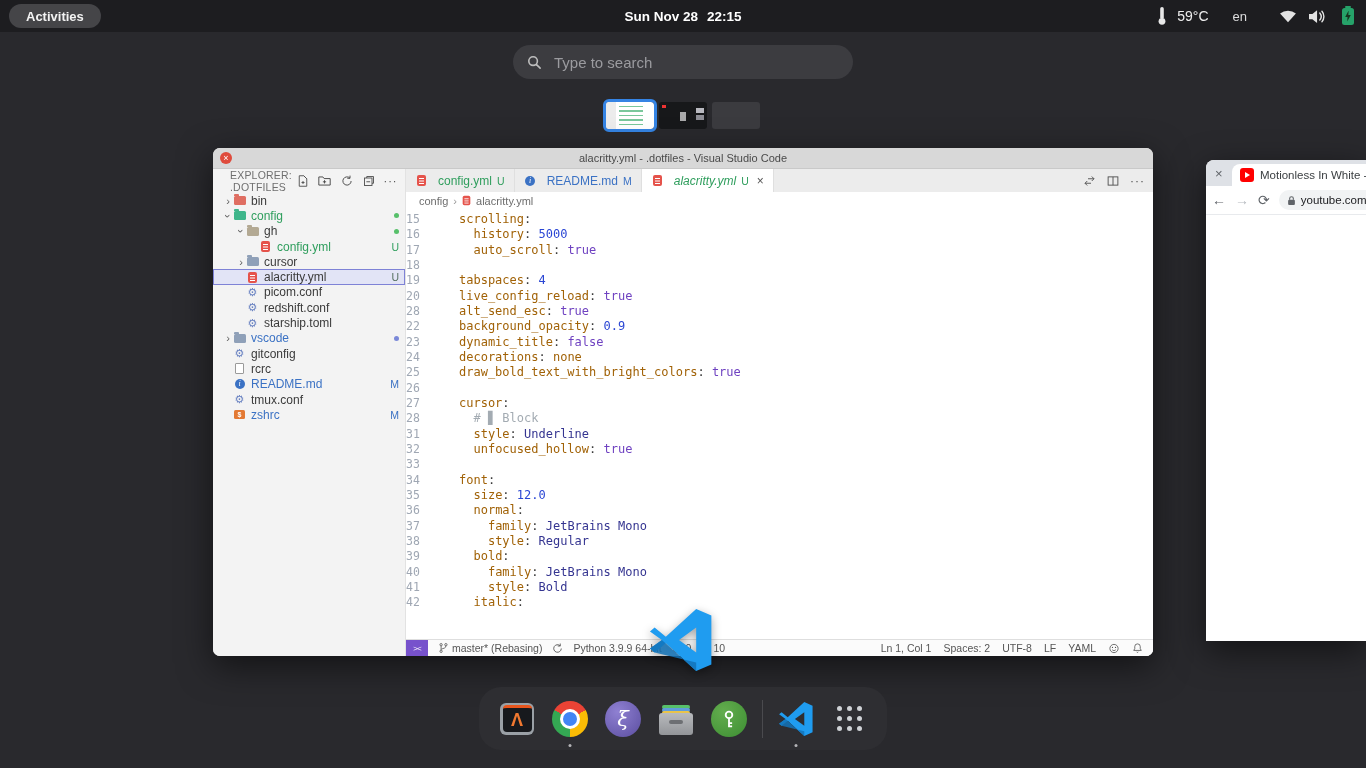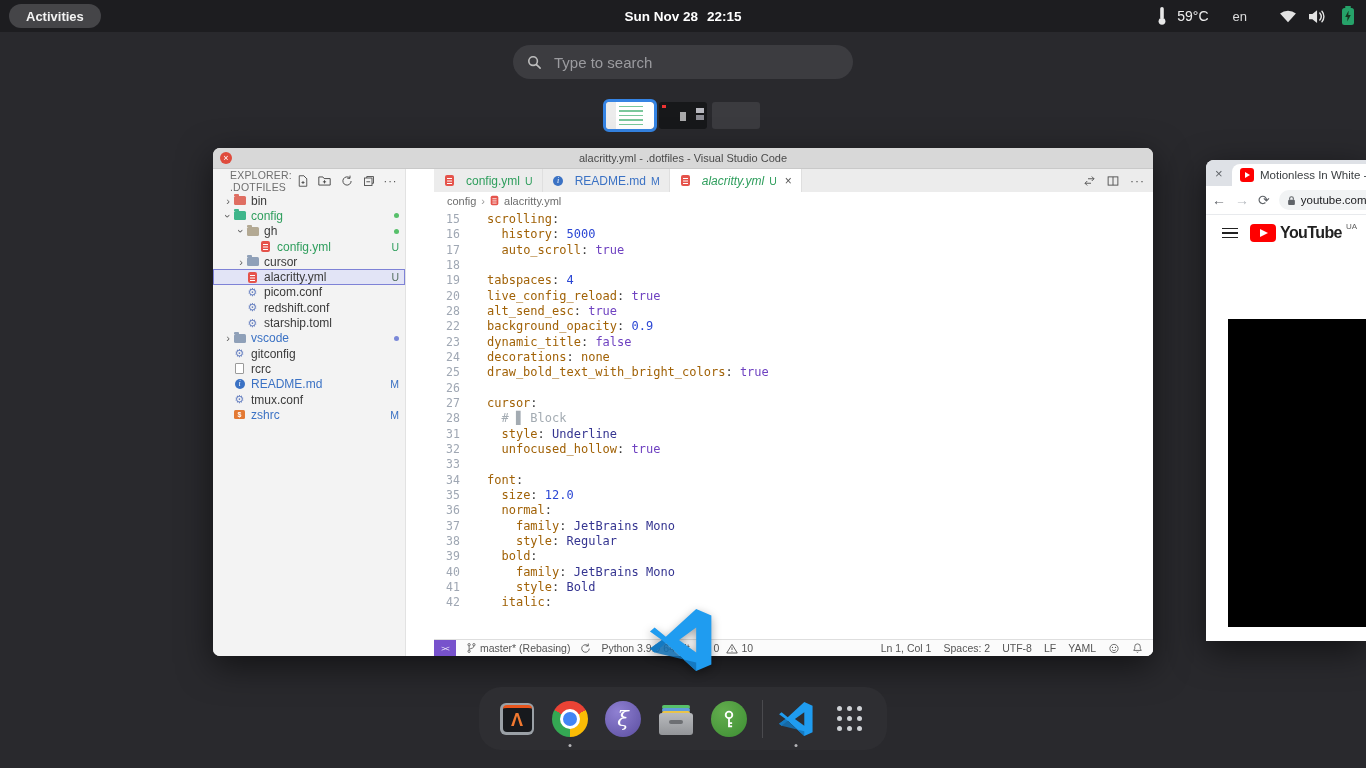--- a/index.html
+++ b/index.html
@@ -42,21 +42,21 @@
   
   .window{position:absolute;box-shadow:0 10px 34px rgba(0,0,0,.55);}
   
   .vscode{left:213px;top:148px;width:940px;height:508px;border-radius:7px;overflow:hidden;background:#fff;
       display:flex;flex-direction:column;}
   .vs-titlebar{height:20px;background:#d8d8d8;border-bottom:1px solid #c9c9c9;position:relative;
       display:flex;align-items:center;justify-content:center;flex:0 0 auto;}
   .vs-title{font-size:11px;color:#4a4a4a;}
   .win-close{position:absolute;left:7px;top:4px;width:12px;height:12px;border-radius:50%;background:#df4b3c;
       color:#fff;font-size:9px;line-height:12px;text-align:center;cursor:pointer;}
-  .vs-body{flex:1;display:flex;min-height:0;gap:28px;}
+  .vs-body{flex:1;display:flex;min-height:0;}
   .vs-explorer{width:192px;background:#f3f3f3;border-right:1px solid #e2e2e2;flex:0 0 auto;
       display:flex;flex-direction:column;font-size:12px;color:#3b3b3b;}
   .exp-head{height:24px;display:flex;align-items:center;padding:0 8px 0 17px;flex:0 0 auto;}
   .exp-title{font-size:10.5px;color:#6f6f6f;letter-spacing:.2px;flex:1;}
   .exp-actions{display:flex;gap:9px;align-items:center;color:#4d4d4d;}
   .exp-actions .a-ic{width:13px;height:13px;display:flex;align-items:center;justify-content:center;cursor:pointer;}
   .tree{flex:1;overflow:hidden;}
   .tree-row{height:15.3px;display:flex;align-items:center;padding-right:6px;cursor:pointer;box-sizing:border-box;}
   .tree-row.selected{background:#e2e4f6;outline:1px solid #7e82d6;outline-offset:-1px;}
   .tr-arrow{width:10px;flex:0 0 auto;color:#616161;font-size:11px;text-align:center;}
@@ -88,21 +88,21 @@
   .tab .t-label.lbl-green{color:#2f9e5d;} .tab .t-label.lbl-blue{color:#3b72c4;}
   .tab .t-label.ital{font-style:italic;}
   .tab .t-badge{font-size:10.5px;}
   .tab .t-close{color:#555;font-size:12px;margin-left:3px;}
   .editor-actions{position:absolute;right:8px;top:0;height:23px;display:flex;gap:11px;align-items:center;color:#4d4d4d;}
   .editor-actions .a-ic{cursor:pointer;display:flex;align-items:center;}
   .breadcrumb{height:17px;display:flex;align-items:center;gap:5px;padding-left:13px;font-size:11px;color:#6e6e6e;flex:0 0 auto;background:#fff;}
   .breadcrumb .sep{color:#9a9a9a;}
   .code-area{flex:1;overflow:hidden;font-family:"DejaVu Sans Mono","Liberation Mono",monospace;font-size:12px;padding-top:3px;}
   .code-line{height:15.33px;line-height:15.33px;display:flex;white-space:pre;}
-  .ln{width:38px;text-align:center;padding-right:15px;color:#9fa7b3;flex:0 0 auto;font-size:11.5px;}
+  .ln{width:38px;text-align:left;padding-right:15px;color:#9fa7b3;flex:0 0 auto;font-size:11.5px;}
   .tk-k{color:#a16207;} .tk-n{color:#2a46d4;} .tk-b{color:#6f42c1;} .tk-s{color:#353591;}
   .tk-c{color:#a3abb2;} .tk-p{color:#3b3b3b;}
   
   .statusbar{height:16px;background:#fbfbfb;border-top:1px solid #dedede;display:flex;align-items:center;
       font-size:10.5px;color:#565656;flex:0 0 auto;}
   .st-remote{width:22px;height:100%;background:#7752cc;color:#fff;display:flex;align-items:center;justify-content:center;
       font-size:8px;letter-spacing:-1px;cursor:pointer;}
   .st-item{display:flex;align-items:center;gap:3px;margin-left:10px;cursor:pointer;white-space:nowrap;}
   .st-right{margin-left:auto;display:flex;align-items:center;gap:12px;padding-right:10px;}
   .st-right .st-item{margin-left:0;}
@@ -532,40 +532,20 @@
       <div class="omnibox">
         <span>
           <svg width="9" height="11" viewBox="0 0 12 14">
               <rect x="1.5" y="6" width="9" height="7" rx="1.5" fill="#5f6368"></rect>
               <path d="M3.5 6 V4.5 a2.5 2.5 0 0 1 5 0 V6" fill="none" stroke="#5f6368" stroke-width="1.5"></path>
             </svg>
         </span>
         <span class="url">youtube.com/wa</span>
       </div>
     </div>
-    <div class="cr-content">
-      <div class="cr-white"></div>
-      <div class="yt-header" style="position:absolute;left:0;top:0;right:0;">
-        <span class="burger">
-            <i></i>
-            <i></i>
-            <i></i>
-          </span>
-        <span class="yt-logo">
-          <span class="yt-play"></span>
-          <span class="yt-word">YouTube</span>
-          <span class="yt-region">UA</span>
-        </span>
-      </div>
-      <div class="yt-player"></div>
-      <div class="yt-below">
-        <div class="yt-title">Motionless In White - Anot</div>
-
-      </div>
-    </div>
   </div>
 
   <div class="vsc-overlay">
       <svg width="66" height="66" viewBox="0 0 100 100">
         <path fill="#1f9cf0" fill-rule="evenodd" d="M73 3 L96 13 V87 L73 97 L27 55 L10 69 L3 63 L21 50 L3 37 L10 31 L27 45 Z M73 31 L47 50 L73 69 Z"></path>
         <path fill="#1373b8" d="M10 69 L3 63 L21 50 L73 97 L73 84 Z" opacity=".85"></path>
       </svg>
     </div>
 
   <div class="dock">

